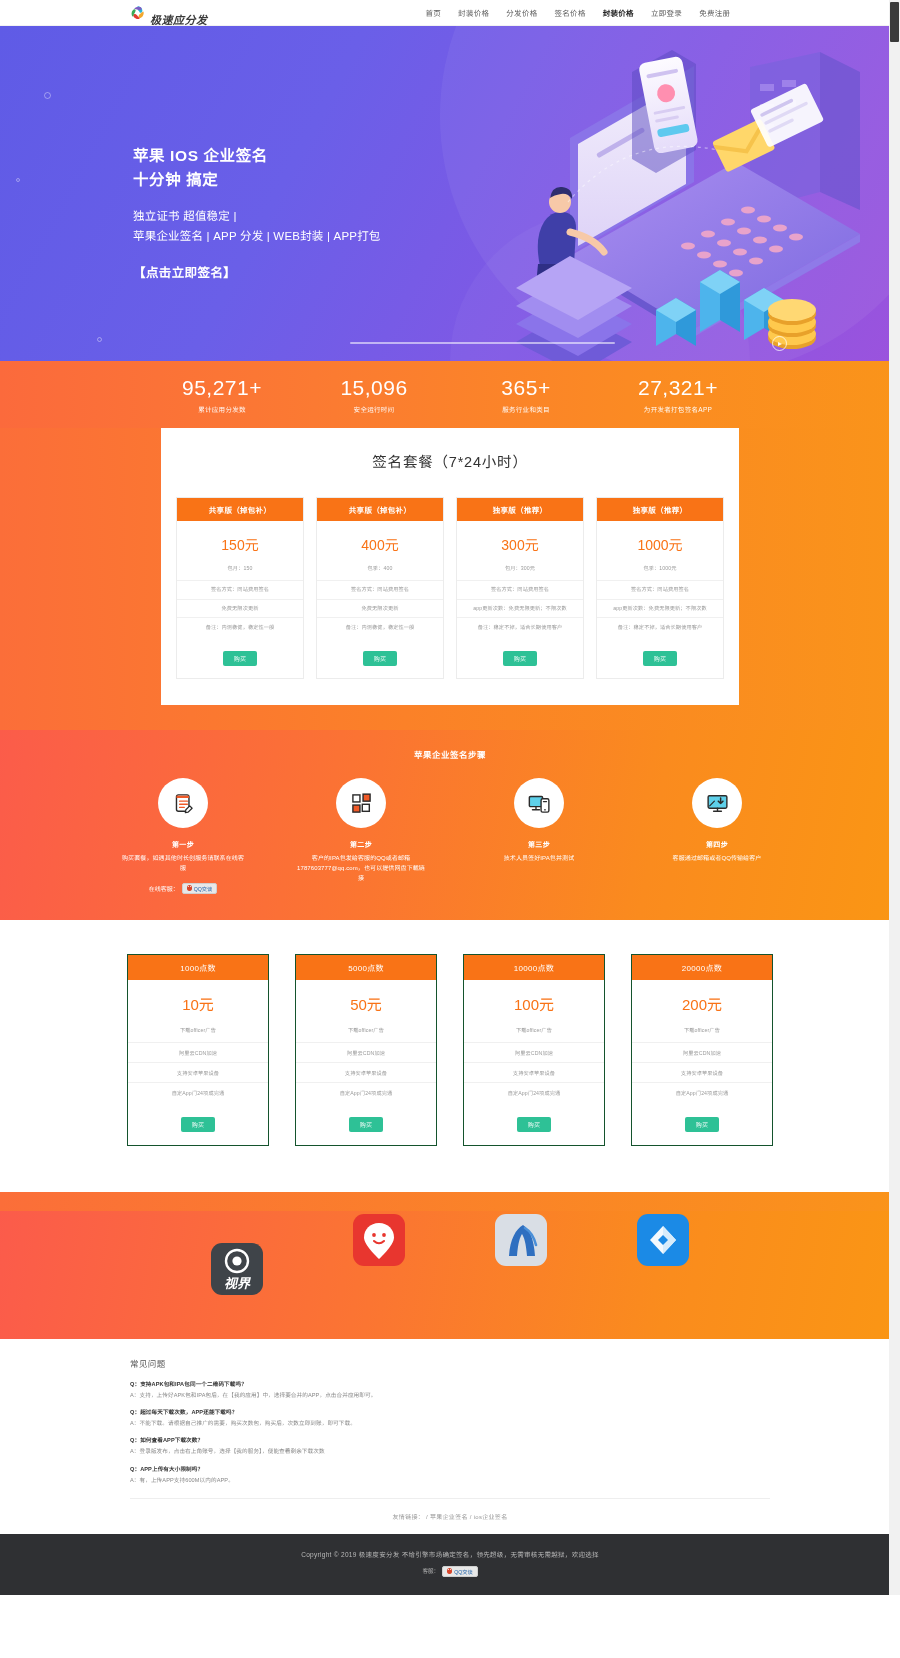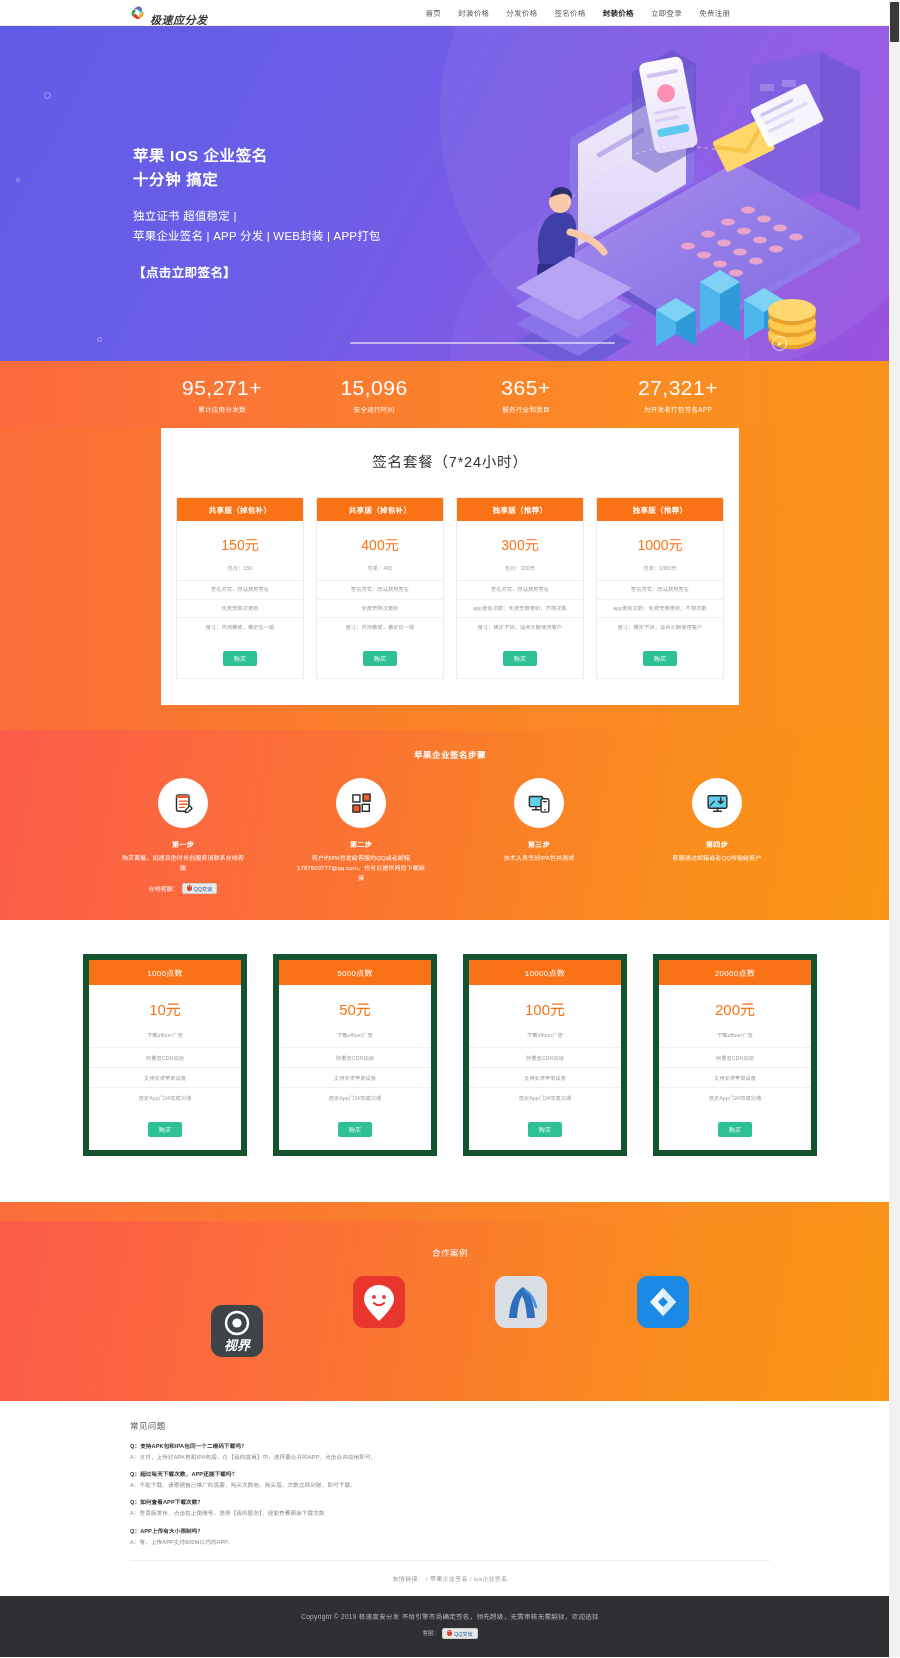--- a/index.html
+++ b/index.html
@@ -69,21 +69,21 @@
   .kefu{margin-top:9px;font-size:6px;display:flex;align-items:center;justify-content:center;gap:3px;}
   .qq-btn{display:inline-flex;align-items:center;gap:2px;background:#e8e8e8;border:1px solid #cfcfcf;border-radius:2px;padding:1px 4px;color:#1c5fa8;font-size:5.2px;cursor:pointer;}
   .qq-peng{width:5px;height:6px;background:#d8452b;border-radius:50% 50% 45% 45%;position:relative;flex:0 0 auto;}
   .qq-peng:before,.qq-peng:after{content:"";position:absolute;top:1px;width:1px;height:1px;background:#fff;border-radius:50%;}
   .qq-peng:before{left:1px;} .qq-peng:after{right:1px;}
 
   
   .recharge{background:#fff;padding:34px 0 46px;}
   .rc-title{text-align:center;font-size:16px;color:#333;font-weight:400;letter-spacing:1px;margin-bottom:30px;}
   .rc-row{display:flex;justify-content:center;gap:26px;}
-  .rc{width:164px;border:6px solid #14532d;}
+  .rc{width:142px;border:1px solid #14532d;}
   .rc-head{background:#f97316;color:#fff;font-size:8px;text-align:center;padding:7px 0;letter-spacing:.3px;}
   .rc-price{color:#f97316;font-size:15px;text-align:center;padding:13px 0 12px;}
   .rc-li{font-size:5.2px;color:#9b9b9b;text-align:center;padding:6px 4px;border-top:1px solid #f0f0f0;letter-spacing:.1px;}
   .rc-li.first{border-top:none;padding-top:0;padding-bottom:9px;}
   .rc-buy-wrap{text-align:center;padding:11px 0 13px;}
 
   
   .partners{background:linear-gradient(100deg,#fb5b4b 0%,#fb7532 42%,#fa8c1d 74%,#fa9614 100%);padding:22px 0 44px;position:relative;}
   .partners:before{content:"";position:absolute;left:0;right:0;top:0;height:19px;background:linear-gradient(90deg,#fb6e39,#fa941a);}
   .pt-title{text-align:center;color:#fff;font-size:8.5px;letter-spacing:.5px;margin:22px 0 18px;position:relative;}
@@ -475,21 +475,20 @@
         <div class="rc-li">自定App门24项成完通</div>
         <div class="rc-buy-wrap">
           <button class="plan-buy">购买</button>
         </div>
       </div>
 
     </div>
   </section>
 
   <section class="partners">
-    <div class="pt-title">合作案例</div>
     <div class="pt-row">
 
       <div class="pt-logo" style="background:#3f4449;margin-top:29px;">
         <svg viewBox="0 0 52 52" width="52" height="52">
           <circle cx="26" cy="18" r="11" fill="none" stroke="#fff" stroke-width="2.4"></circle>
           <circle cx="26" cy="18" r="4.6" fill="#fff"></circle>
           <text x="26" y="45" font-size="13" font-weight="700" font-style="italic" fill="#fff" text-anchor="middle" font-family="DejaVu Serif, serif">视界</text>
         </svg>
       </div>
 

